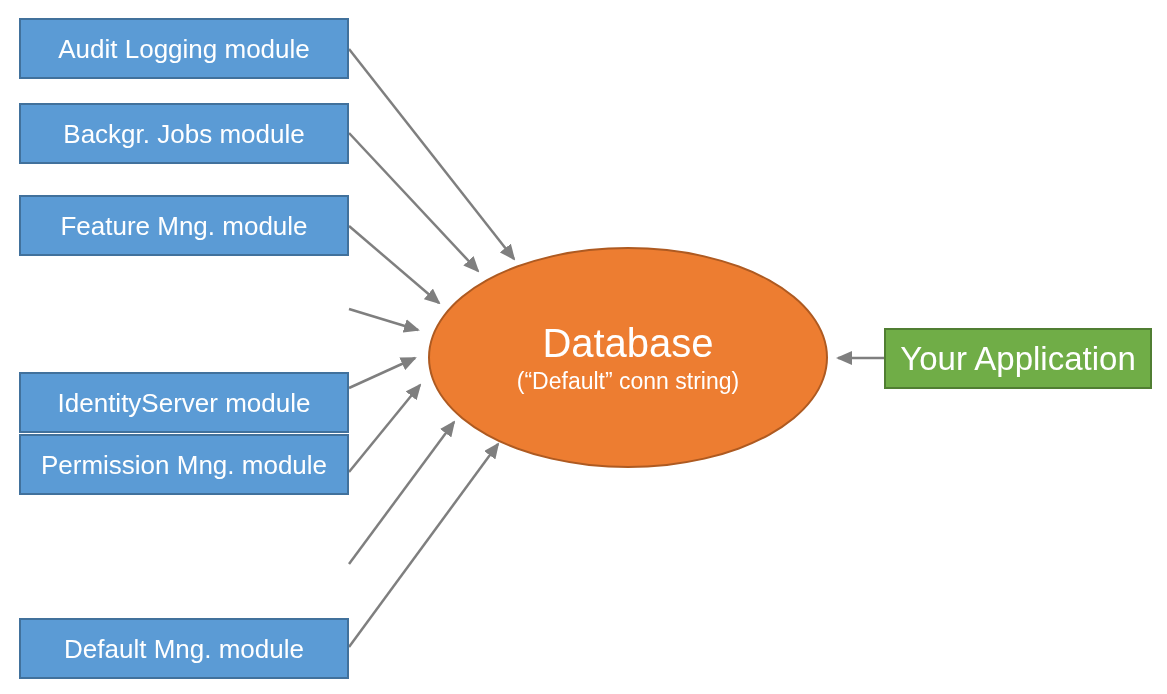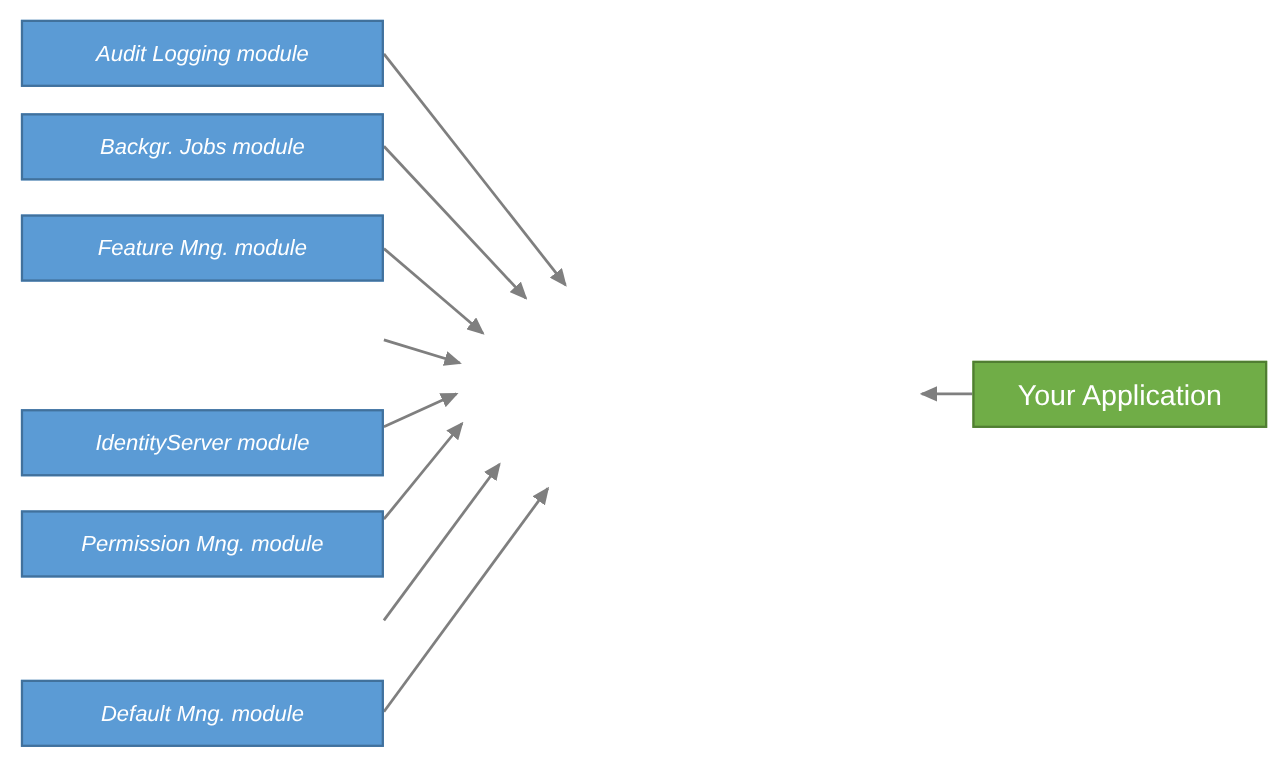--- a/index.html
+++ b/index.html
@@ -25,40 +25,40 @@
   .arrow-layer line{stroke:var(--arrow);stroke-width:2.5;}
   .arrowhead{fill:var(--arrow);}
   .module{
     position:absolute;left:19px;width:330px;height:61px;
     background:var(--module-fill);
     border:2px solid var(--module-border);
     display:flex;align-items:center;justify-content:center;
     z-index:2;
   }
   .module .label{
-    color:var(--label-text);font-size:20px;line-height:1;white-space:nowrap;font-style:italic;
+    color:var(--label-text);font-size:26px;line-height:1;white-space:nowrap;
   }
   .db-ellipse{
     position:absolute;left:428px;top:247px;width:400px;height:221px;
     background:var(--database-fill);
     border:2.5px solid var(--database-border);
     border-radius:50%;
     display:flex;flex-direction:column;align-items:center;justify-content:center;
     gap:7px;z-index:2;
   }
   .db-title{color:var(--label-text);font-size:40px;line-height:1;white-space:nowrap;}
   .db-subtitle{color:var(--label-text);font-size:23px;line-height:1;white-space:nowrap;}
   .app-box{
     position:absolute;left:884px;top:328px;width:268px;height:61px;
     background:var(--app-fill);
     border:2.5px solid var(--app-border);
     display:flex;align-items:center;justify-content:center;
     z-index:2;
   }
-  .app-box .label{color:var(--label-text);font-size:26px;line-height:1;white-space:nowrap;}
+  .app-box .label{color:var(--label-text);font-size:33px;line-height:1;white-space:nowrap;}
 </style>
 </head>
 <body>
 
 <div class="canvas">
 
   <svg class="arrow-layer" width="1167" height="694" viewBox="0 0 1167 694" xmlns="http://www.w3.org/2000/svg">
     <defs>
       <marker id="ah" markerUnits="userSpaceOnUse" markerWidth="16" markerHeight="14" refX="14" refY="7" orient="auto">
         <path class="arrowhead" d="M0,0 L16,7 L0,14 Z"></path>
@@ -80,25 +80,29 @@
   </div>
   <div class="module" style="top:195px">
     <span class="label">Feature Mng. module</span>
   </div>
   <div class="module" style="top:103px">
     <span class="label">Backgr. Jobs module</span>
   </div>
   <div class="module" style="top:372px">
     <span class="label">IdentityServer module</span>
   </div>
-  <div class="module" style="top:464px">
+  <div class="module" style="top:434px">
     <span class="label">Permission Mng. module</span>
   </div>
   <div class="module" style="top:618px">
     <span class="label">Default Mng. module</span>
   </div>
 
+  <div class="db-ellipse">
+    <span class="db-title">Database</span>
+    <span class="db-subtitle">(“Default” conn string)</span>
+  </div>
 
   <div class="app-box">
     <span class="label">Your Application</span>
   </div>
 
 </div>
 
 </body></html>

